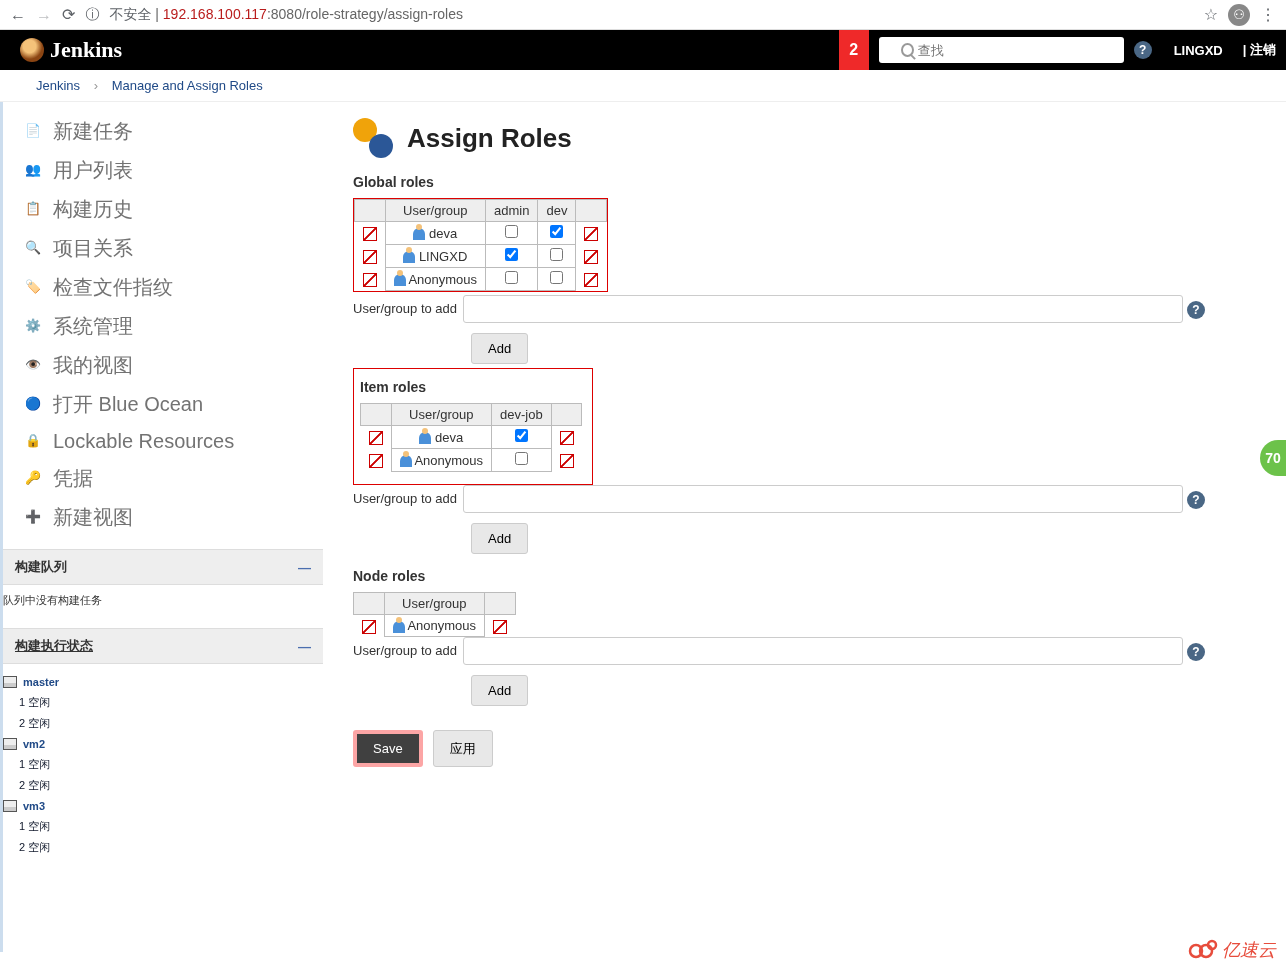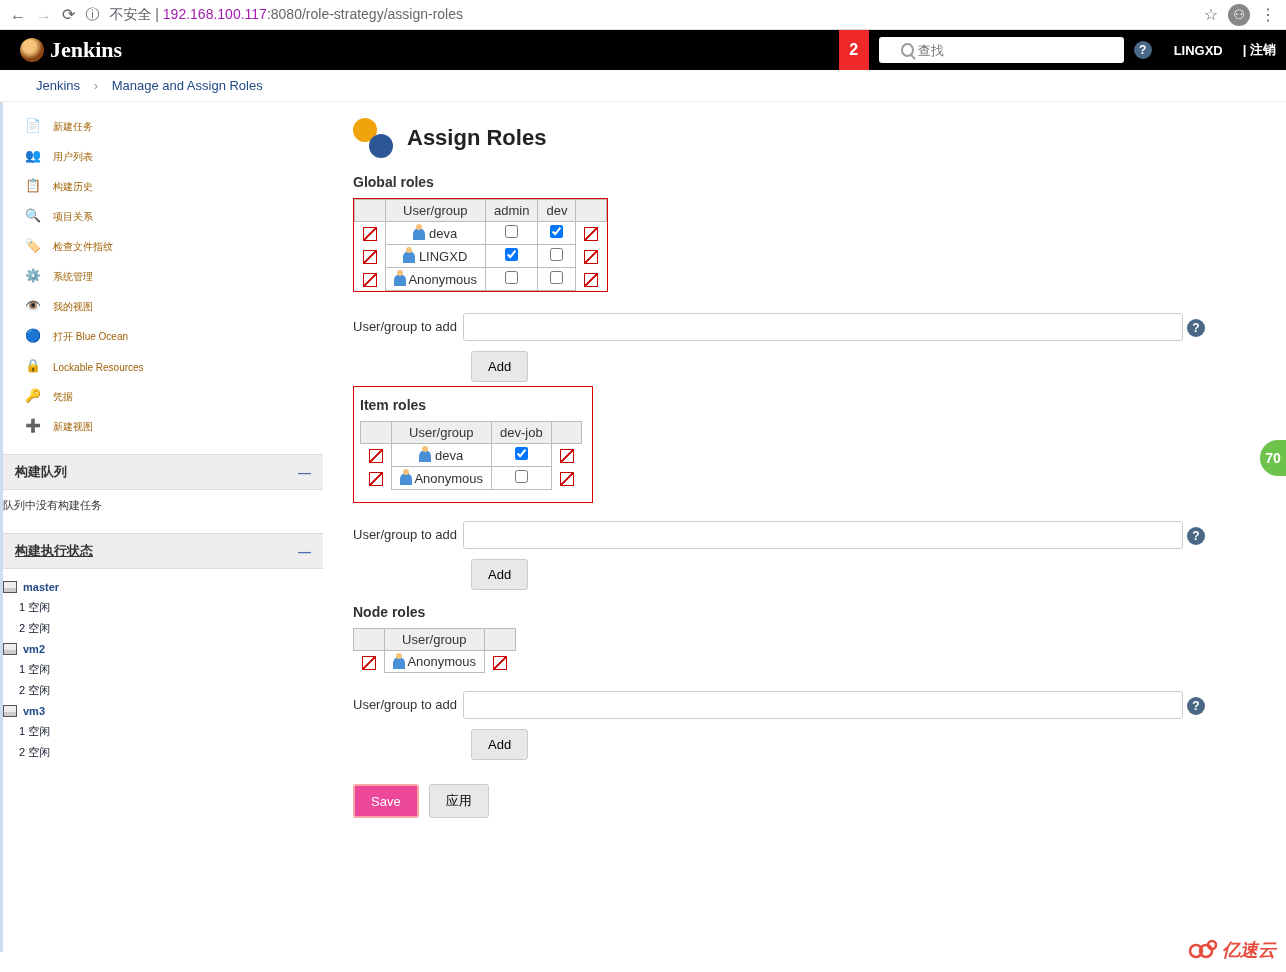--- a/index.html
+++ b/index.html
@@ -1,72 +1,72 @@
 <!DOCTYPE html>
 <html><head>
 <meta charset="utf-8">
 <style>
 *{box-sizing:border-box;margin:0;padding:0}
 body{font-family:Helvetica,Arial,sans-serif;font-size:13px;color:#333;background:#fff}
 .browser-bar{display:flex;align-items:center;gap:10px;padding:4px 10px;height:30px;border-bottom:1px solid #ddd;color:#5f6368;font-size:14px}
 .browser-bar .nav-icon{cursor:pointer;font-size:16px;color:#5f6368}
 .browser-bar .url{flex:1;color:#666}
 .browser-bar .url .unsafe{color:#5f6368}
-.browser-bar .url .host{color:#a21caf}
+.browser-bar .url .host{color:#b91c1c}
 .browser-bar .star{font-size:16px}
 .avatar-circle{width:22px;height:22px;border-radius:50%;background:#888;display:flex;align-items:center;justify-content:center;color:#fff;font-size:13px}
 .jenkins-header{background:#000;height:40px;display:flex;align-items:center;color:#fff;padding:0 0 0 20px}
 .jenkins-logo{display:flex;align-items:center;gap:6px;font-weight:bold;font-size:22px;font-family:Georgia,serif}
 .jenkins-logo-icon{width:24px;height:24px;background:radial-gradient(circle at 40% 35%,#f4c27a 30%,#8b4513 60%);border-radius:50%}
 .header-spacer{flex:1}
 .badge{background:#ef2929;color:#fff;width:30px;height:40px;display:flex;align-items:center;justify-content:center;font-weight:bold;font-size:16px}
 .search-box{display:flex;align-items:center;background:#fff;border-radius:3px;height:26px;width:245px;margin:0 10px;padding:0 22px}
 .search-box input{border:none;outline:none;font-size:13px;width:100%}
 .search-icon-sm{width:14px;height:14px;border:2px solid #999;border-radius:50%;position:relative;margin-right:4px}
 .search-icon-sm:after{content:"";position:absolute;width:6px;height:2px;background:#999;bottom:-3px;right:-4px;transform:rotate(45deg)}
 .help-icon{width:18px;height:18px;border-radius:50%;background:#4a6785;color:#fff;display:flex;align-items:center;justify-content:center;font-size:12px;font-weight:bold;cursor:pointer;margin-right:12px}
 .header-link{color:#fff;text-decoration:none;font-weight:bold;margin:0 10px;font-size:13px}
 .breadcrumbs{background:#fff;padding:8px 32px;border-bottom:1px solid #eee;font-size:13px}
 .breadcrumbs a{color:#204a87;text-decoration:none;margin:0 4px}
 .breadcrumbs .sep{color:#999;margin:0 6px}
 .layout{display:flex;border-left:3px solid #cde}
 .sidebar{width:320px;padding:10px 0;min-height:850px}
 .task{display:flex;align-items:center;padding:6px 22px;gap:10px}
-.task a{color:#a16207;text-decoration:none;font-size:10px}
+.task a{color:#737373;text-decoration:none;font-size:20px}
 .task .icon{width:18px;height:18px;flex-shrink:0}
 .pane-header{background:#eee;padding:8px 12px;display:flex;justify-content:space-between;align-items:center;font-weight:bold;margin-top:12px;border-top:1px solid #ddd;border-bottom:1px solid #ddd}
 .collapse-icon{color:#4b6eaf;font-weight:bold;cursor:pointer}
 .pane-body{padding:8px 0;font-size:11px}
 .executor-node{display:flex;align-items:center;gap:6px;color:#204a87;font-weight:bold;padding:4px 0}
 .executor-row{padding:3px 0 3px 16px;color:#0f172a}
 .main{flex:1;padding:16px 30px 30px 30px}
 .page-title{display:flex;align-items:center;gap:14px;margin-bottom:16px}
-.page-title h1{font-size:22px;font-weight:bold;color:#222}
+.page-title h1{font-size:26px;font-weight:bold;color:#222}
 .title-icon{width:40px;height:40px;position:relative}
 .title-icon .p1{width:24px;height:24px;background:#f0a30a;border-radius:50%;position:absolute;top:0;left:0}
 .title-icon .p2{width:24px;height:24px;background:#2b5797;border-radius:50%;position:absolute;bottom:0;right:0}
 .section-title{font-weight:bold;font-size:14px;margin:14px 0 8px}
 .role-table{border-collapse:collapse}
 .role-table td,.role-table th{border:1px solid #bbb;padding:3px 8px;text-align:center;font-weight:normal;font-size:13px;background:#fff}
 .role-table th{background:#eee}
 .del-icon{width:14px;height:14px;display:inline-block;background:linear-gradient(135deg,#fff 45%,#cc0000 46%,#cc0000 54%,#fff 55%),linear-gradient(45deg,#fff 45%,#cc0000 46%,#cc0000 54%,#fff 55%);border:1px solid #cc0000;cursor:pointer;vertical-align:middle}
 .user-icon{width:12px;height:12px;display:inline-block;background:#4a90d9;border-radius:50% 50% 0 0;vertical-align:middle;position:relative}
 .user-icon:before{content:"";position:absolute;width:6px;height:6px;background:#f4c27a;border-radius:50%;top:-4px;left:3px}
-.form-row{display:flex;align-items:flex-start;margin-top:18px;gap:4px}
+.form-row{display:flex;align-items:flex-start;gap:4px}
 .form-label{width:106px;text-align:left;font-size:13px;padding-top:6px}
 .text-input{flex:1;height:28px;border:1px solid #ccc;border-radius:3px;padding:0 6px;font-size:13px;max-width:720px}
 .help-btn{width:18px;height:18px;border-radius:50%;background:#4a6785;color:#fff;display:flex;align-items:center;justify-content:center;font-size:12px;font-weight:bold;cursor:pointer;margin-top:6px}
 .btn{background:#e8e8e8;border:1px solid #ccc;padding:7px 16px;font-size:13px;border-radius:3px;cursor:pointer;margin-top:10px}
-.btn-primary{background:#ec4899;color:#fff;border:2px solid #fca5a5}
+.btn-primary{background:#404040;color:#fff;border:4px solid #fca5a5}
 .btn-row{display:flex;gap:10px;margin-top:14px}
 .red-box{border:1px solid #d00;padding:10px 10px 12px 6px;display:inline-block}
 .red-box-inner{border:1px solid #d00;display:inline-block}
 .node-icon{width:14px;height:12px;border:1px solid #555;display:inline-block;background:linear-gradient(#eee 60%,#ccc 60%)}
 .floater{position:fixed;right:0;top:440px;width:26px;height:36px;background:#6cc24a;border-radius:18px 0 0 18px;color:#fff;display:flex;align-items:center;justify-content:center;font-size:14px;font-weight:bold}
-.watermark{position:fixed;right:10px;bottom:8px;color:#e74c3c;font-size:18px;font-weight:bold;font-style:italic}
+.watermark{position:fixed;right:10px;bottom:8px;color:#e74c3c;font-size:18px;font-weight:normal;font-style:italic}
 .watermark .logo-circles{display:inline-block;vertical-align:middle;margin-right:4px}
 </style>
 </head>
 <body>
 
 <div class="browser-bar">
   <span class="nav-icon">←</span>
   <span class="nav-icon" style="opacity:.4">→</span>
   <span class="nav-icon">⟳</span>
   <span>ⓘ</span>

